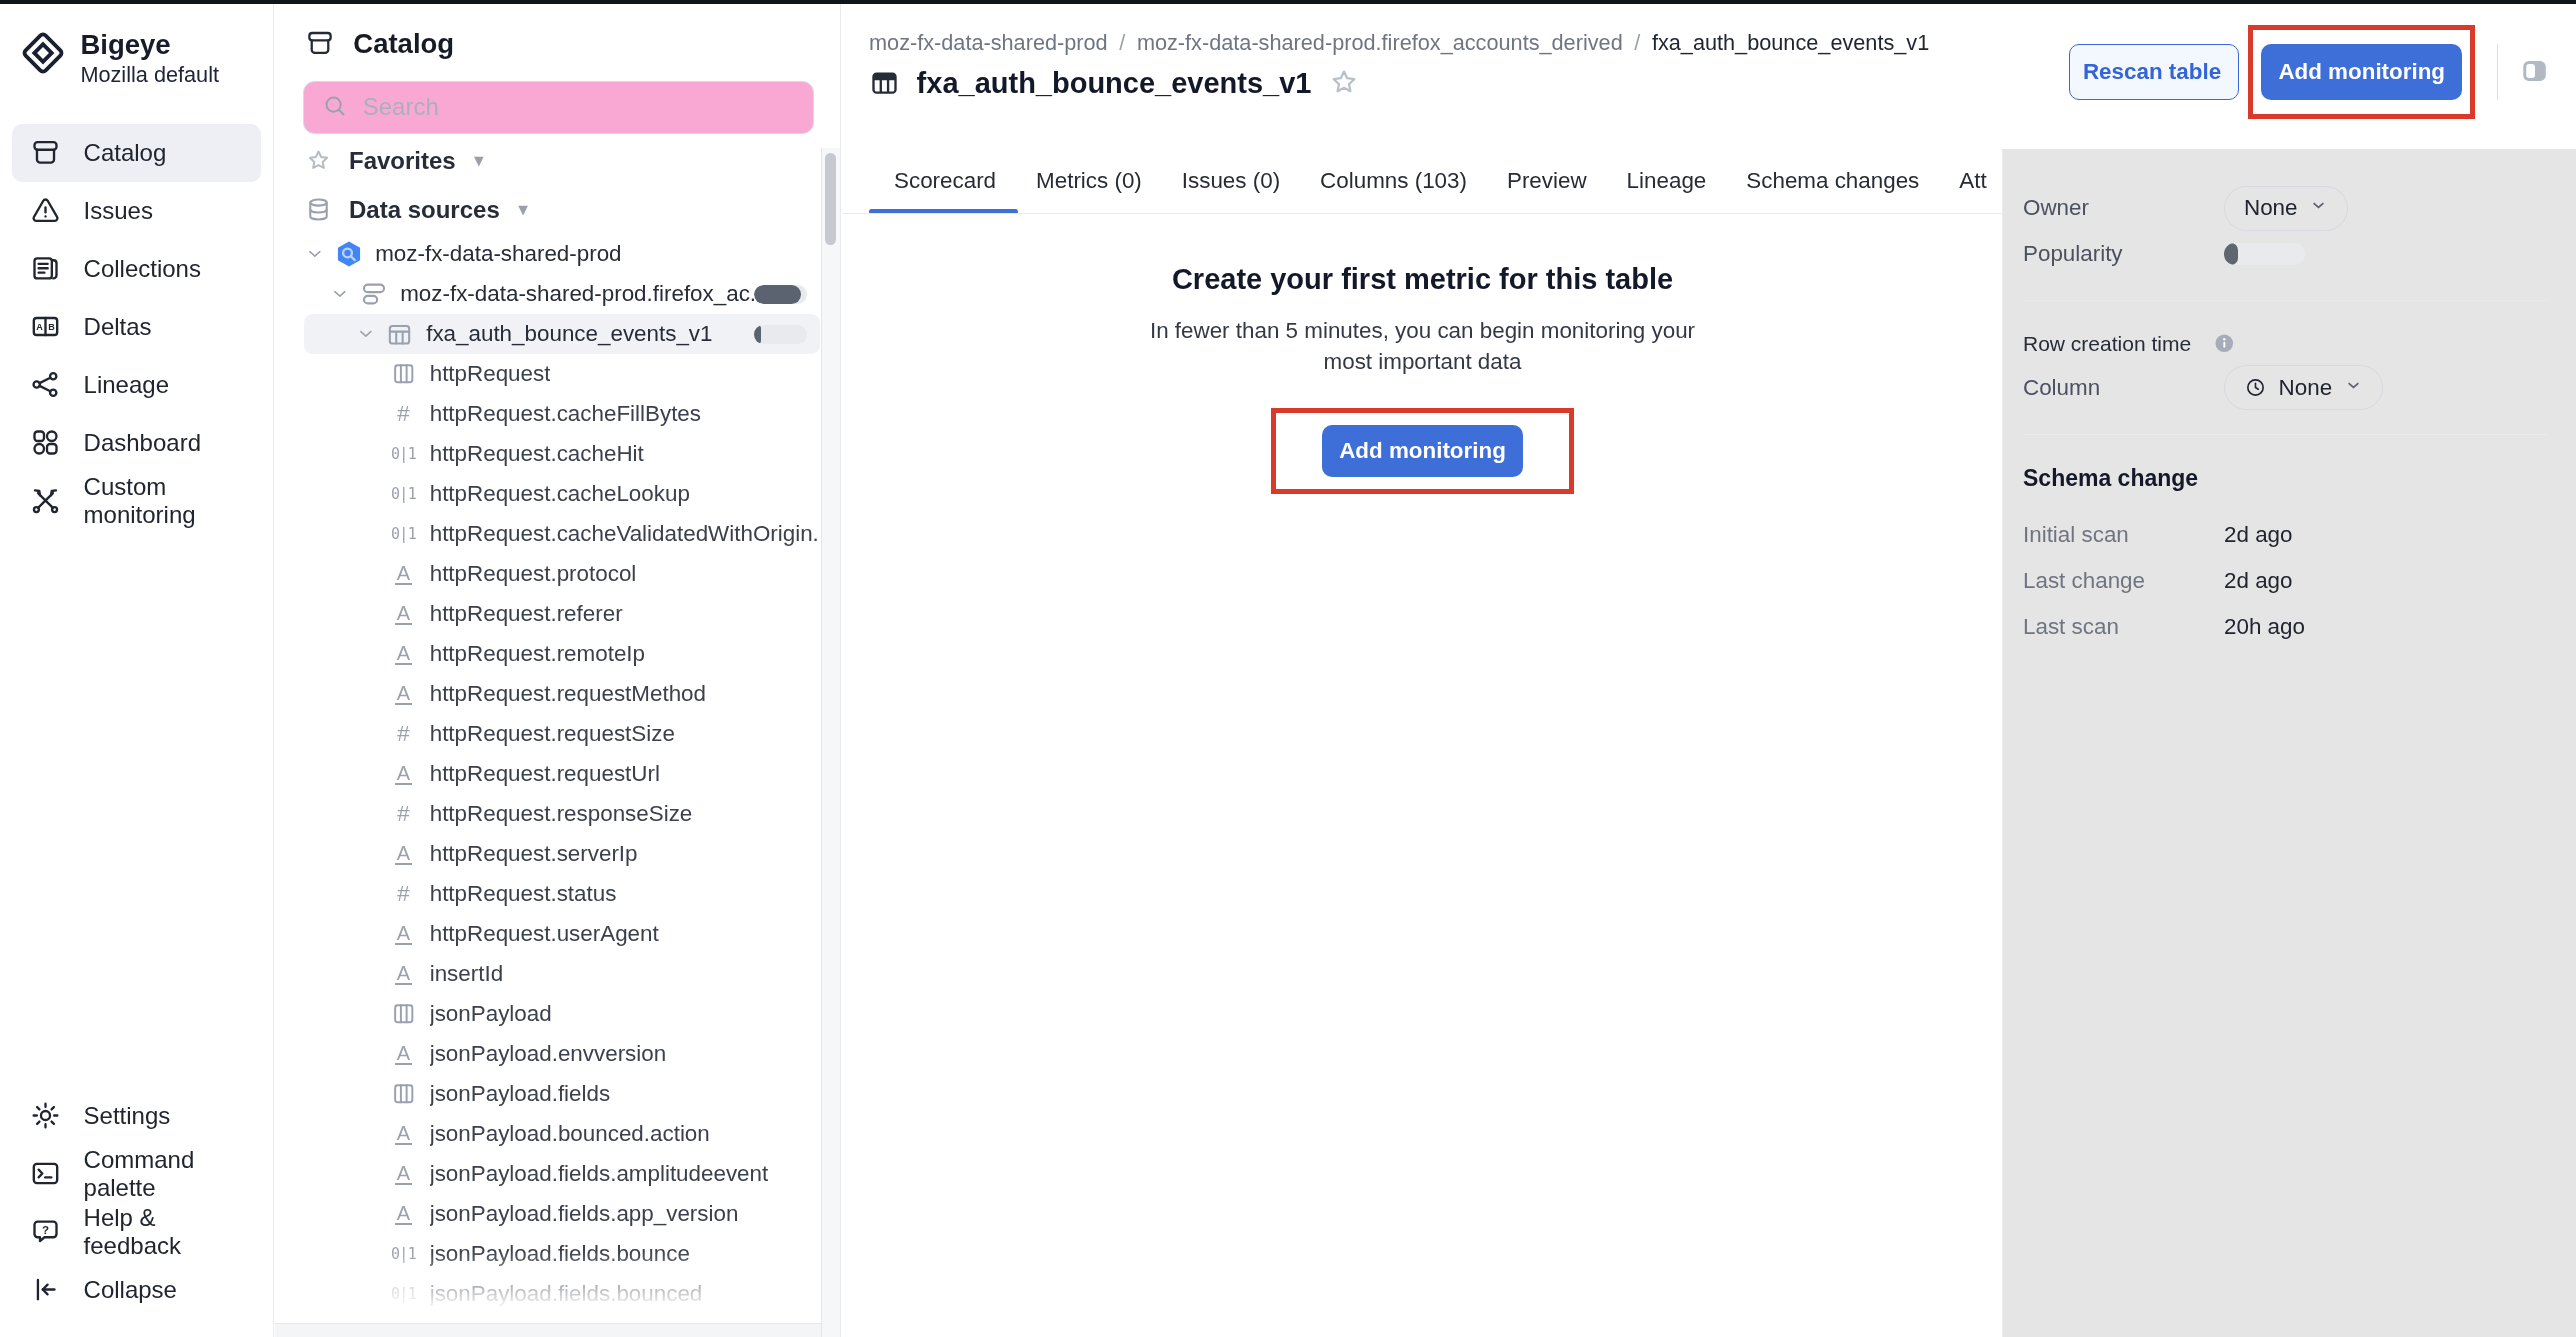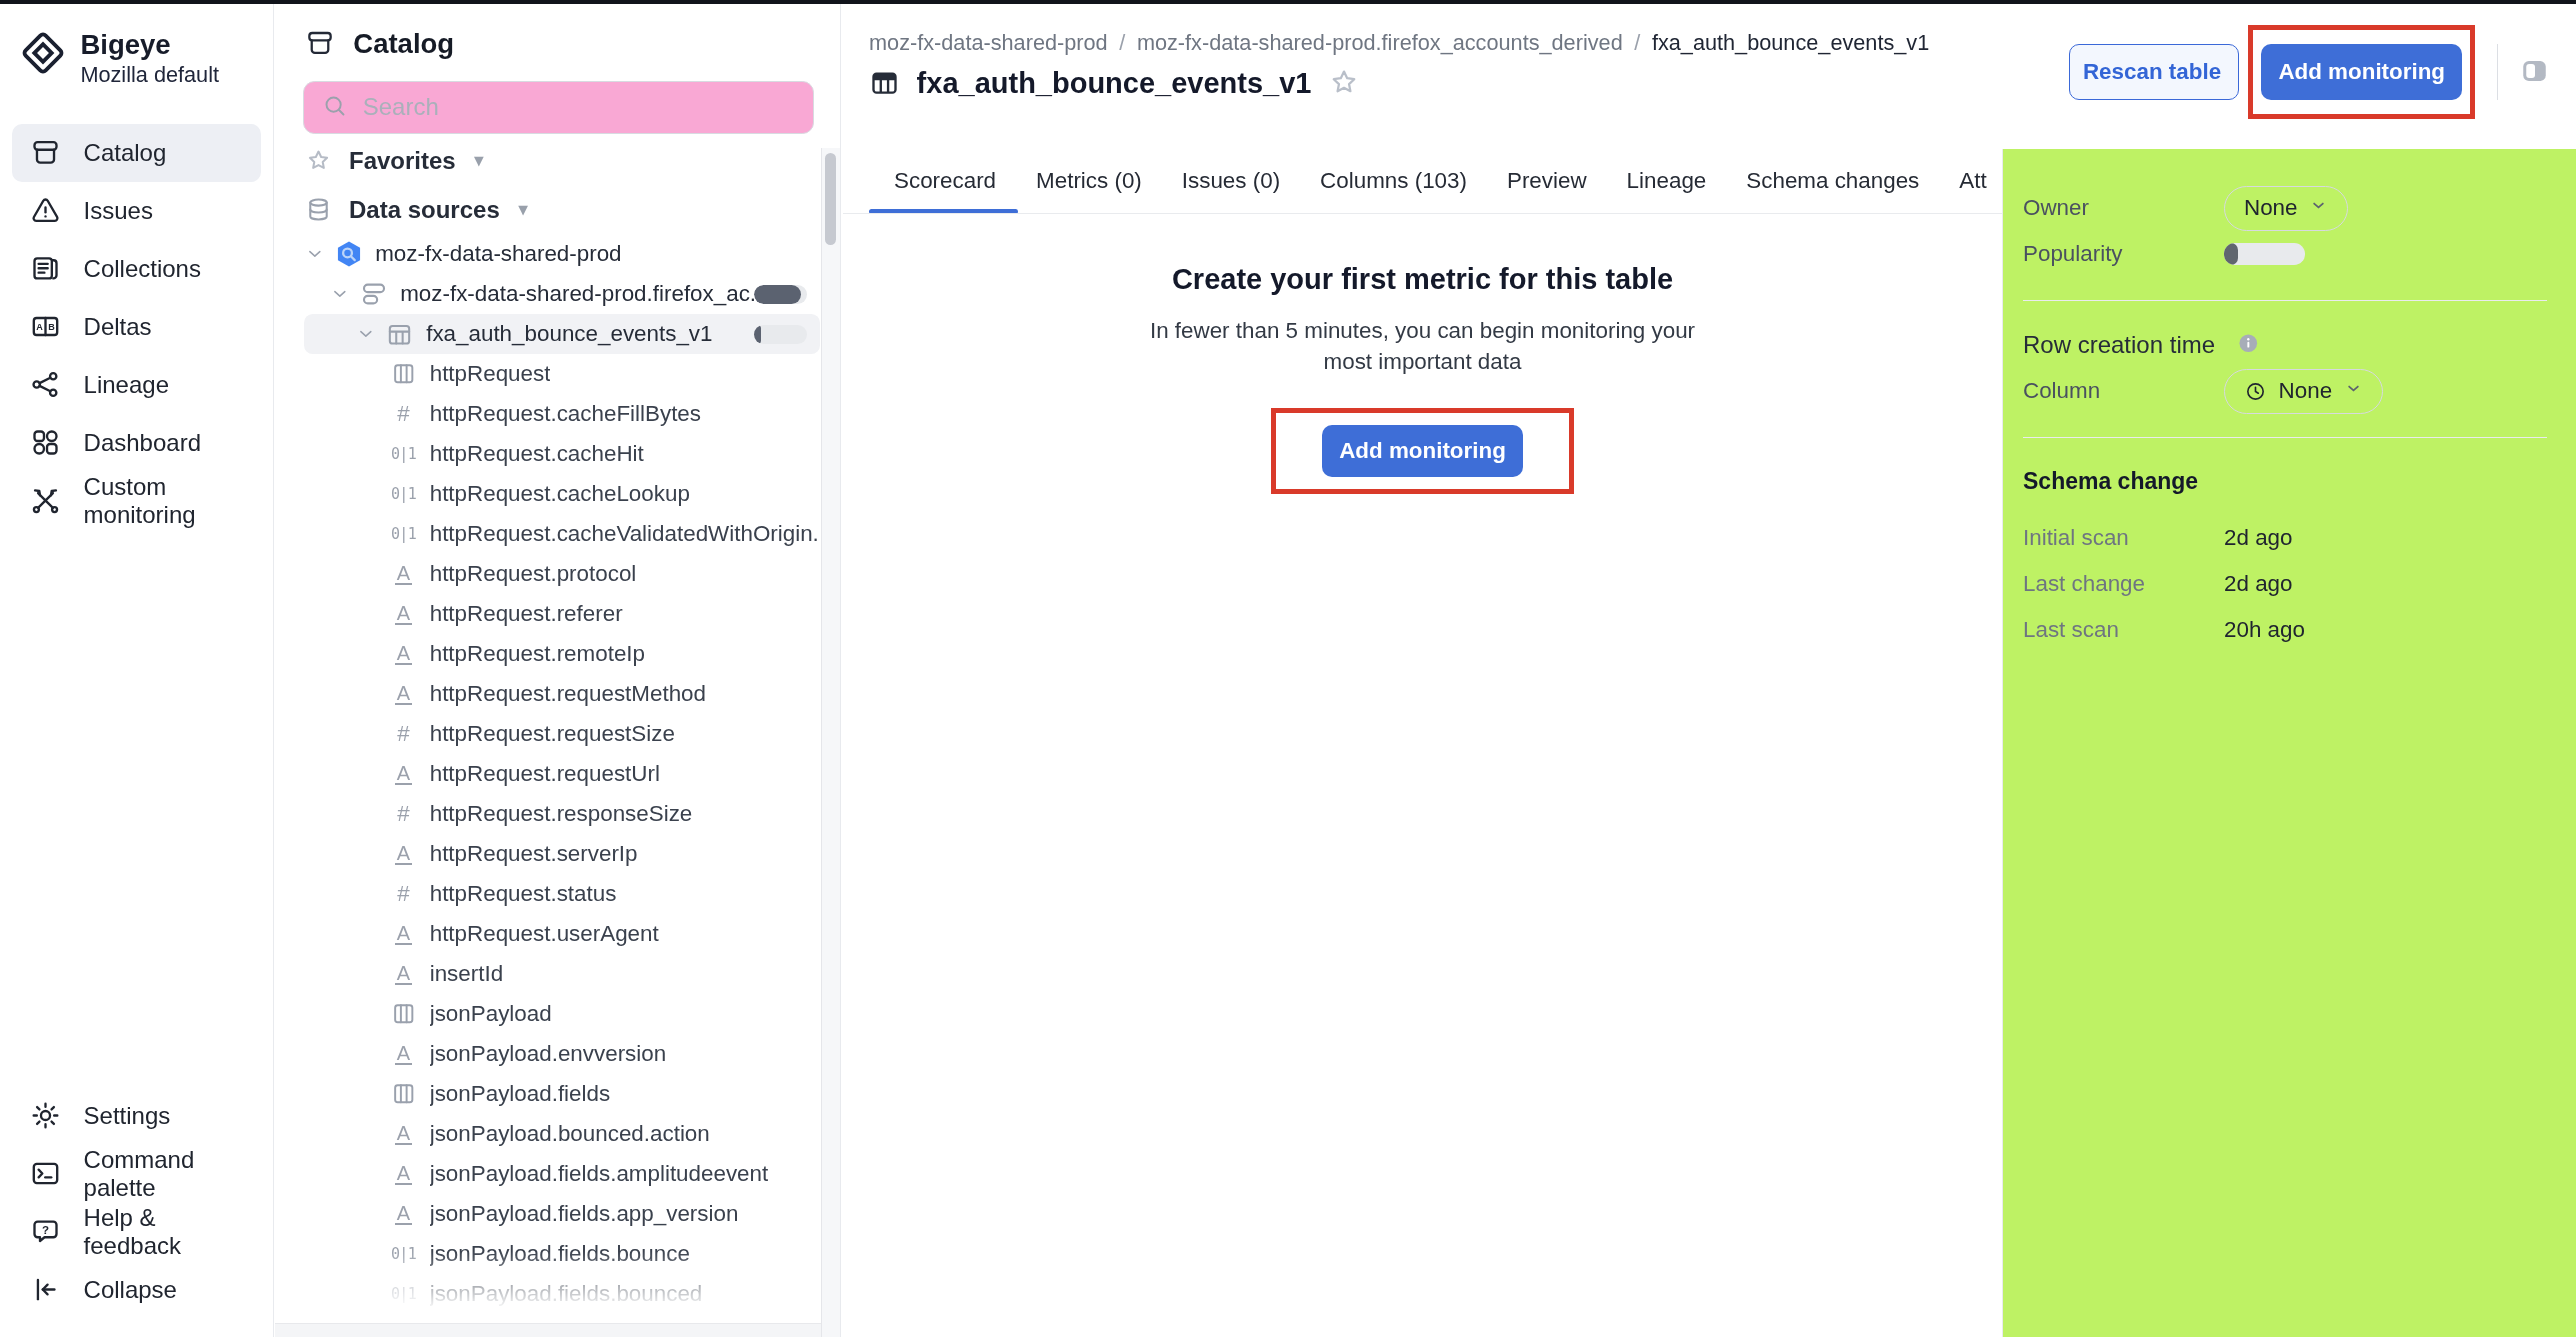--- a/index.html
+++ b/index.html
@@ -102,31 +102,31 @@
 
   
   .empty { position:absolute; left:843px; top:214px; width:1159px; text-align:center; }
   .empty h2 { margin-top:49px; font-size:29px; font-weight:700; color:#14192a; }
   .empty .sub { margin-top:20px; font-size:22.4px; color:#333a45; line-height:1.38; }
   .anno-center { display:inline-block; margin-top:30px; padding:12.3px 46px; }
   .btn-sm { height:52px; }
 
   
   .rpanel { position:absolute; left:2002px; top:149px; right:0; bottom:0;
-    border-left:1.4px solid #e9ebee; padding:36px 29px 0 20px; background:#bef264; }
+    border-left:1.4px solid #e9ebee; padding:36px 29px 0 20px; background:#e5e5e5; }
   .kv { display:flex; align-items:center; min-height:46px; }
   .kv-label { width:201px; font-size:22.4px; color:#4a5160; flex:0 0 auto; }
   .pill-select { display:flex; align-items:center; gap:11.6px; height:45px; padding:0 19px;
     border:1.4px solid #d6d9df; border-radius:722px; font-size:22.4px; color:#20252f; }
   .chev-sm svg { width:19px; height:19px; color:#5c636e; }
   .clock svg { width:23px; height:23px; color:#20252f; }
   .pop-track { width:81px; height:21.7px; border-radius:10.8px; background:#e8eaed; overflow:hidden; }
   .pop-fill { display:block; height:100%; border-radius:10.8px; background:#60666f; }
   .rp-divider { height:1.4px; background:#e9ebee; margin:23px 0 0; }
-  .rct { display:flex; align-items:flex-start; gap:21px; margin:30px 0 8.7px; font-size:24px; color:#262c38; }
+  .rct { display:flex; align-items:flex-end; gap:21px; margin:30px 0 8.7px; font-size:21px; color:#262c38; }
   .rct svg { width:24.6px; height:24.6px; color:#a7adb8; }
   .schema-title { margin:30px 0 20px; font-size:23px; font-weight:700; color:#14192a; }
   .schema-row { display:flex; align-items:center; height:46px; font-size:22.4px; }
   .schema-label { width:201px; color:#6e7581; }
   .schema-value { color:#20252f; }
 </style>
 </head>
 <body>
 
 <div class="topstrip"></div>

